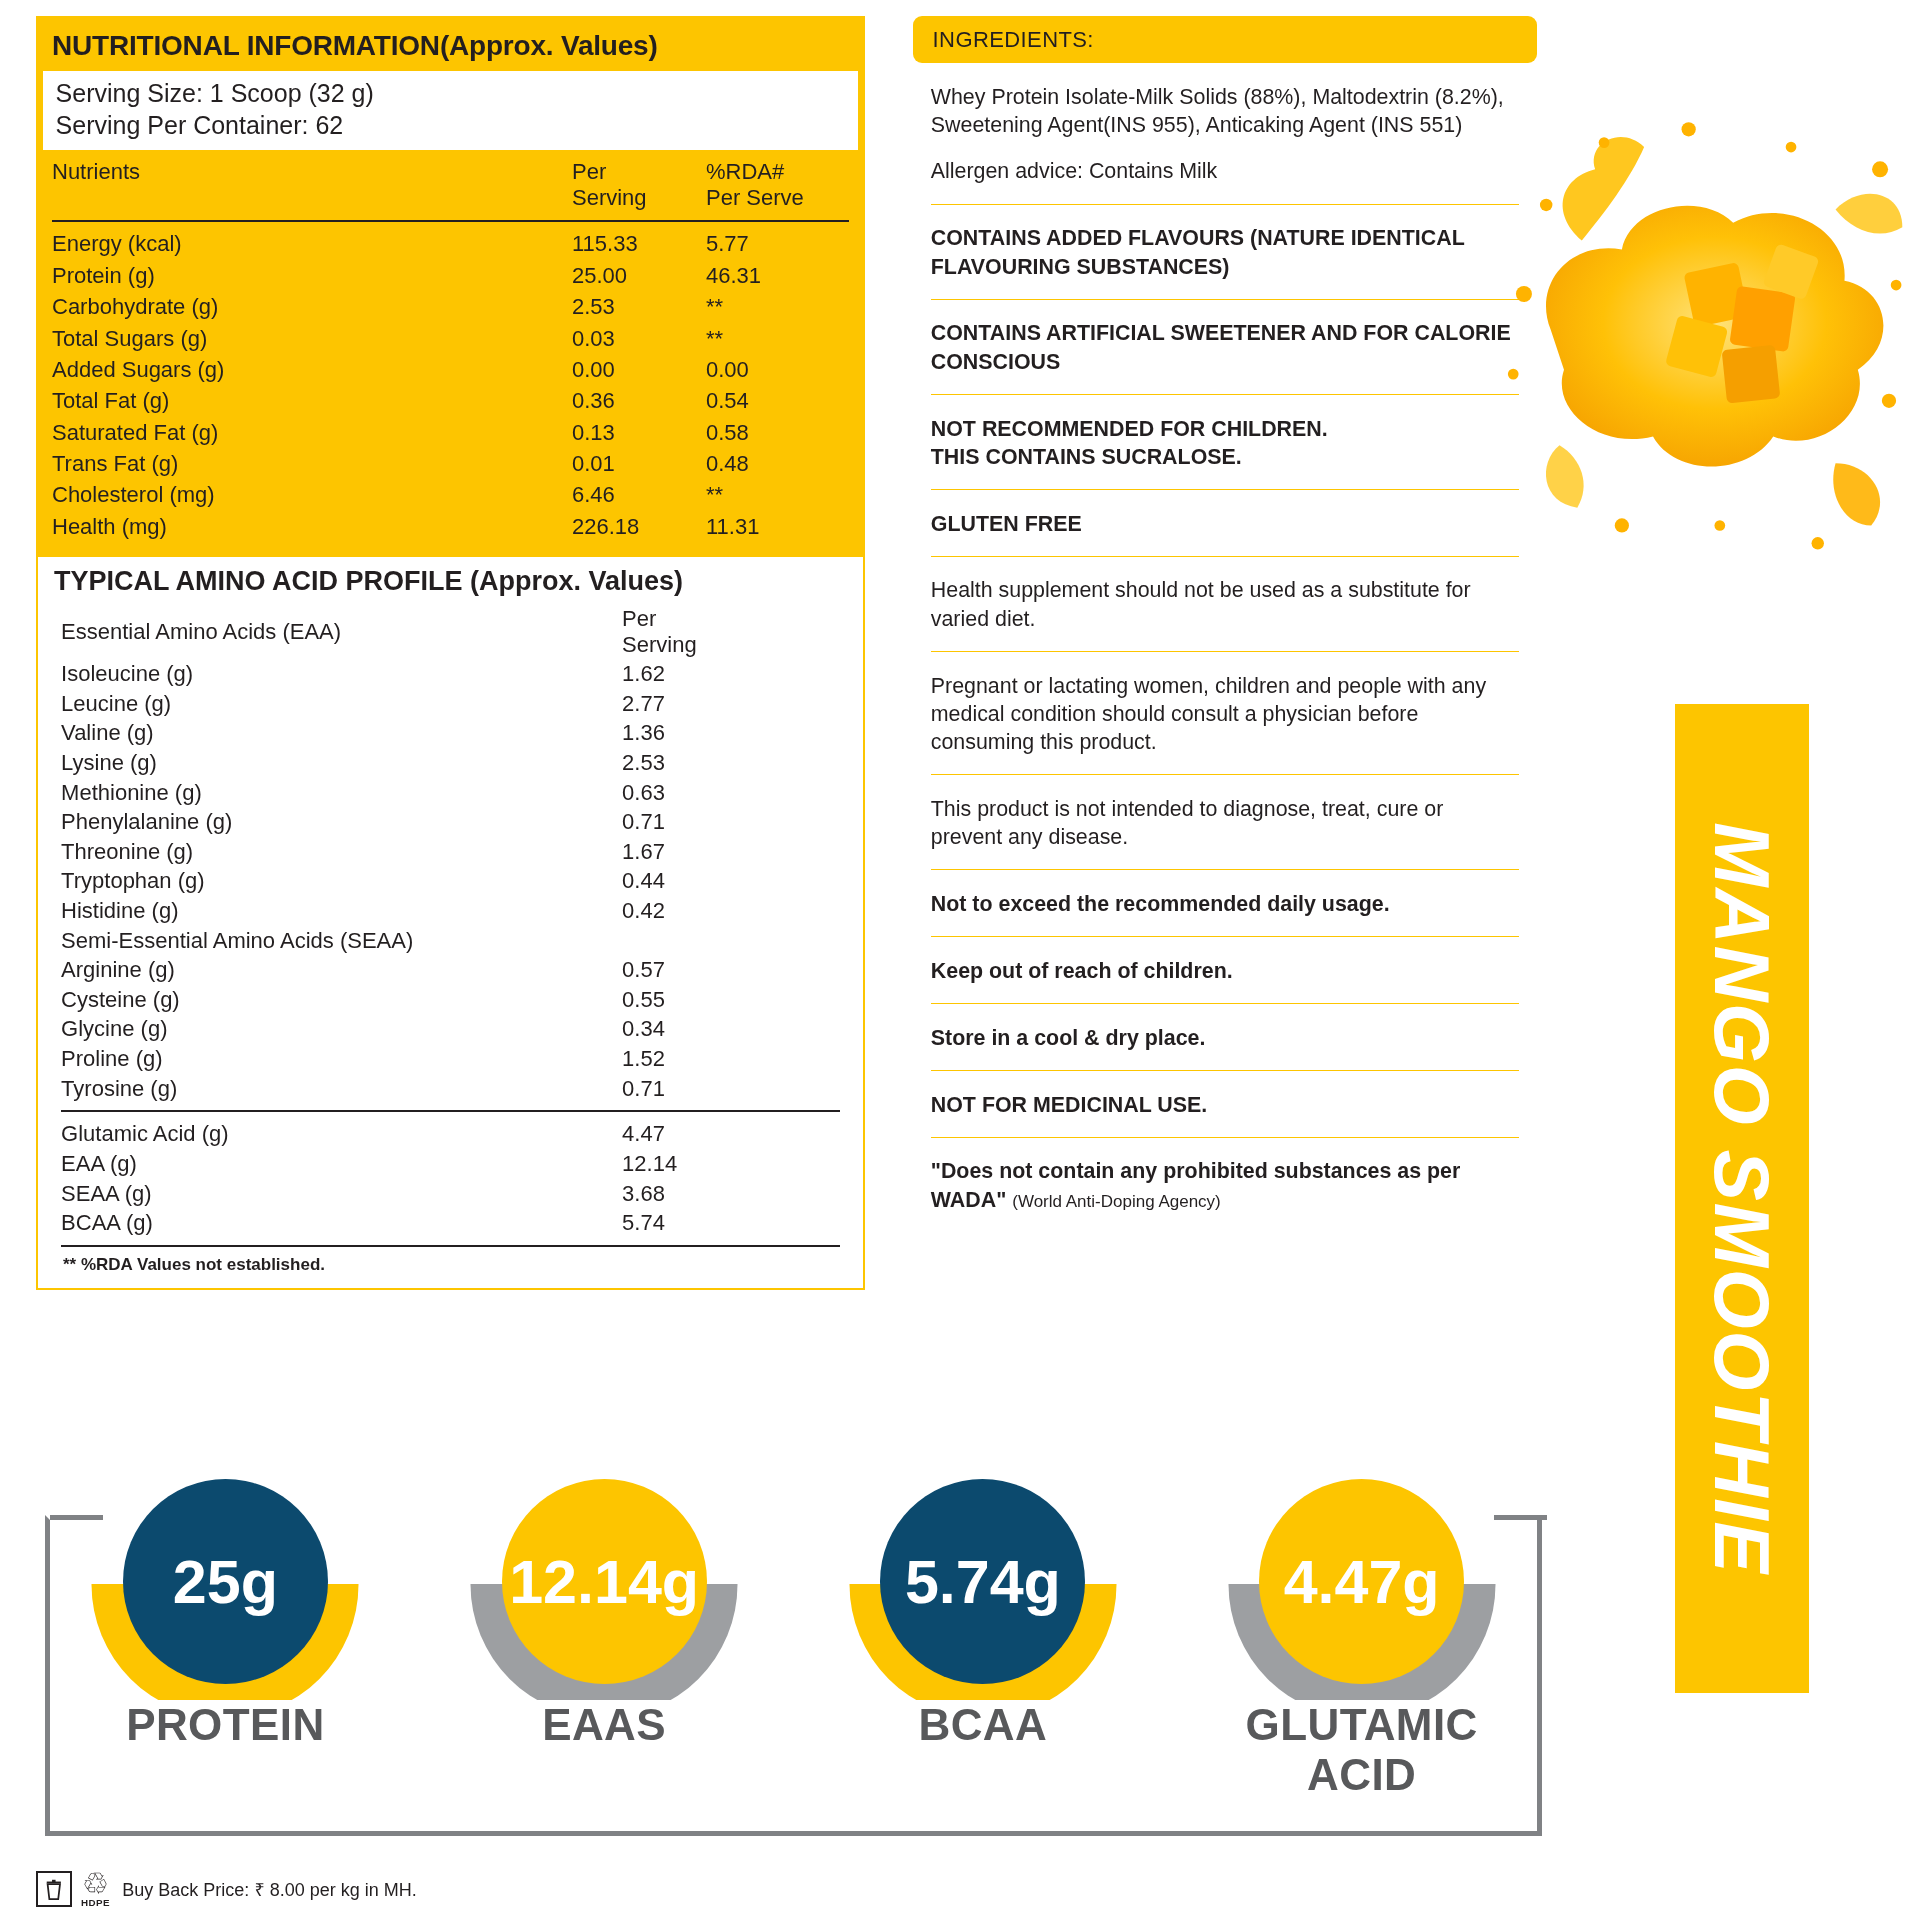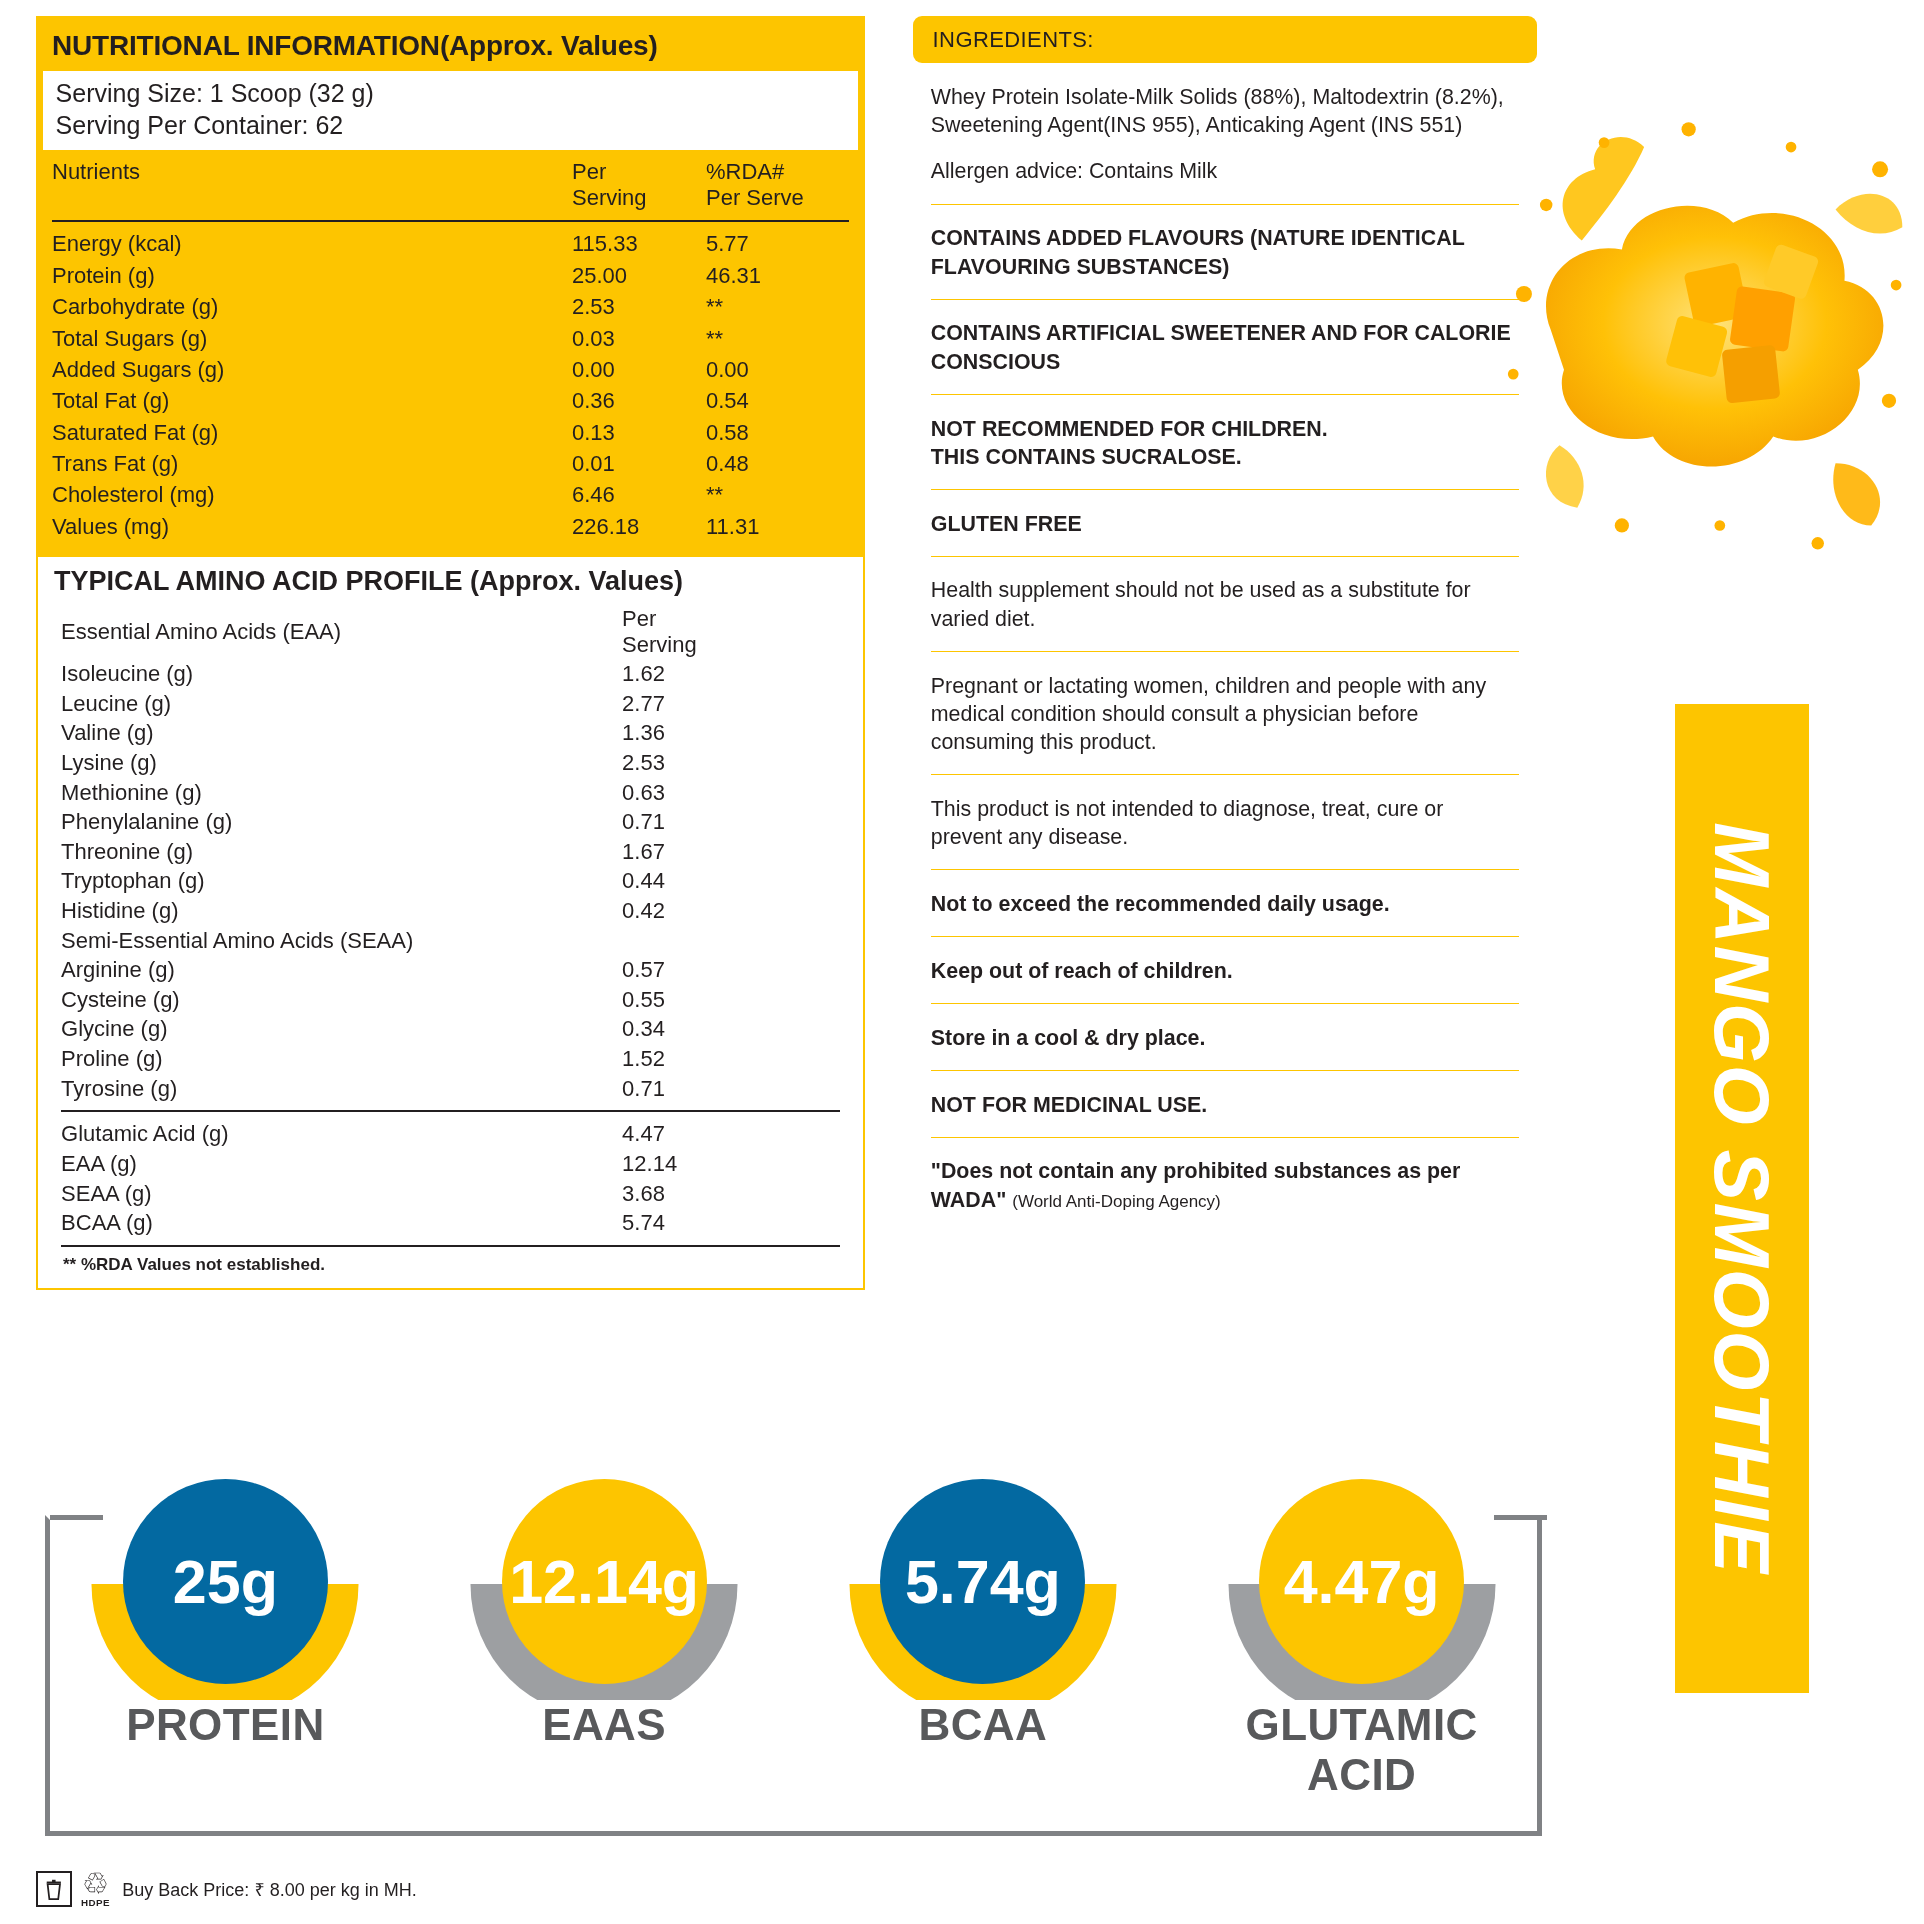--- a/index.html
+++ b/index.html
@@ -171,21 +171,21 @@
     margin: 0 auto;
     display: flex;
     align-items: center;
     justify-content: center;
     color: #ffffff;
     font-size: 61px;
     font-weight: bold;
     position: relative;
     z-index: 2;
   }
-  .circle.grey { background: #0369a1; }
+  .circle.grey { background: #0c4a6e; }
   .circle.yellow { background: #fdc500; }
   .arc {
     position: absolute;
     left: 50%; top: 105px;
     transform: translateX(-50%);
     width: 267px; height: 134px;
     border-bottom-left-radius: 134px;
     border-bottom-right-radius: 134px;
     z-index: 1;
   }
@@ -292,21 +292,21 @@
                 <td class="ind1">Trans Fat (g)</td>
                 <td class="val">0.01</td>
                 <td class="rda">0.48</td>
               </tr>
               <tr>
                 <td>Cholesterol (mg)</td>
                 <td class="val">6.46</td>
                 <td class="rda">**</td>
               </tr>
               <tr>
-                <td>Values (mg)</td>
+                <td>Health (mg)</td>
                 <td class="val">226.18</td>
                 <td class="rda">11.31</td>
               </tr>
             </tbody>
         </table>
       </div>
     </div>
 
     <div class="aa-box">
       <div class="aa-title">TYPICAL AMINO ACID PROFILE (Approx. Values)</div>

